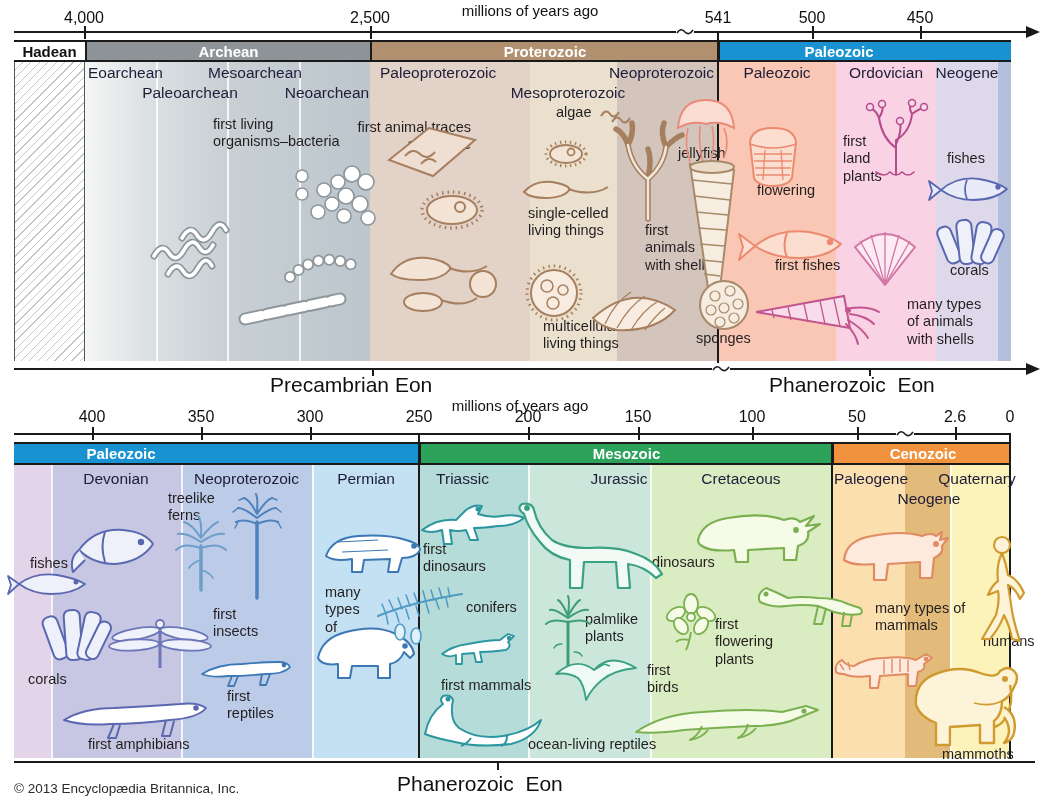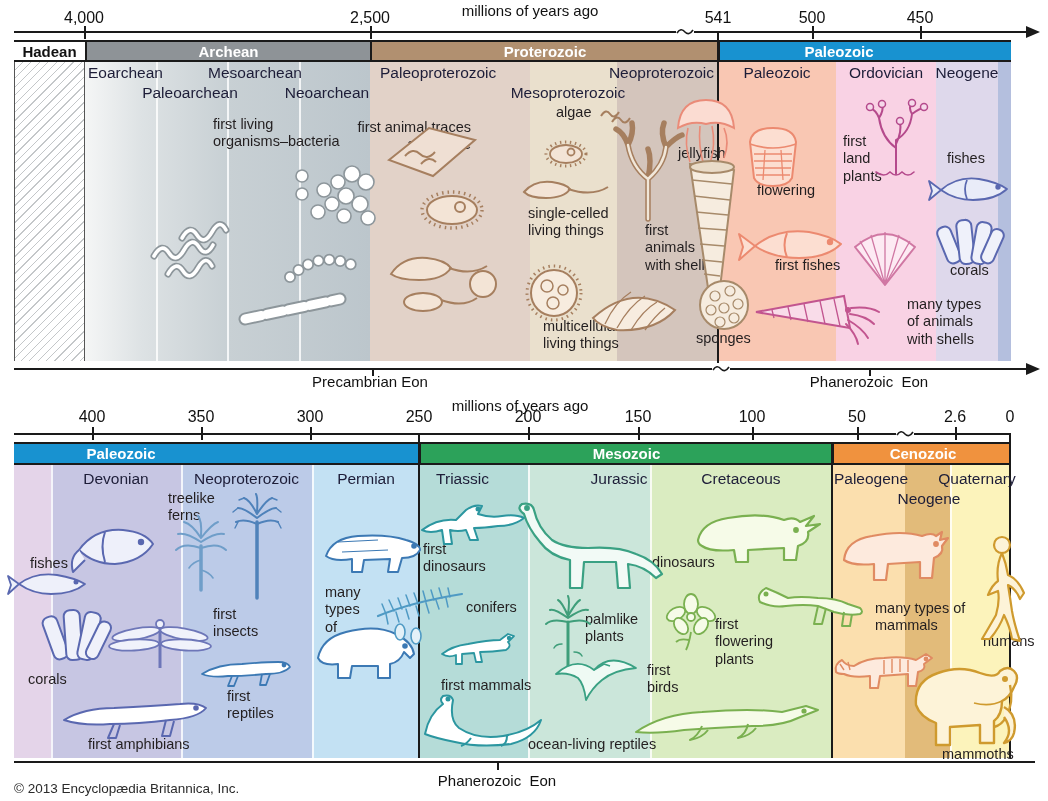--- a/index.html
+++ b/index.html
@@ -14,21 +14,21 @@
   .hdrband{position:absolute;border-top:2px solid #1a1a1a;border-bottom:2px solid #1a1a1a;box-sizing:border-box;}
   .hdrseg{position:absolute;top:0;bottom:0;display:flex;align-items:center;justify-content:center;
           font-weight:bold;font-size:15px;color:#fff;}
   .hdrlbl{position:absolute;font-weight:bold;font-size:15px;color:#fff;text-align:center;margin-left:21px;}
   .col{position:absolute;}
   .sep{position:absolute;width:2px;background:rgba(255,255,255,.8);}
   .vline{position:absolute;width:0;border-left:2px solid #1a1a1a;}
   .era{position:absolute;font-size:15.5px;color:#1d1d38;white-space:nowrap;}
   .ctr{text-align:center;transform:none;}
   .lbl{position:absolute;font-size:14.5px;line-height:1.2;white-space:pre-line;color:#231f20;}
-  .eonlbl{position:absolute;font-size:15px;color:#111;text-align:center;white-space:pre;}
+  .eonlbl{position:absolute;font-size:21px;color:#111;white-space:pre;}
   .foot{position:absolute;font-size:13.5px;color:#2b2b2b;}
   .ill{position:absolute;}
   svg{display:block;overflow:visible;}
 </style>
 </head>
 <body>
 
 <div id="stage">
 
   <div class="num" style="left:530px;top:2px;font-size:15px">millions of years ago</div>

